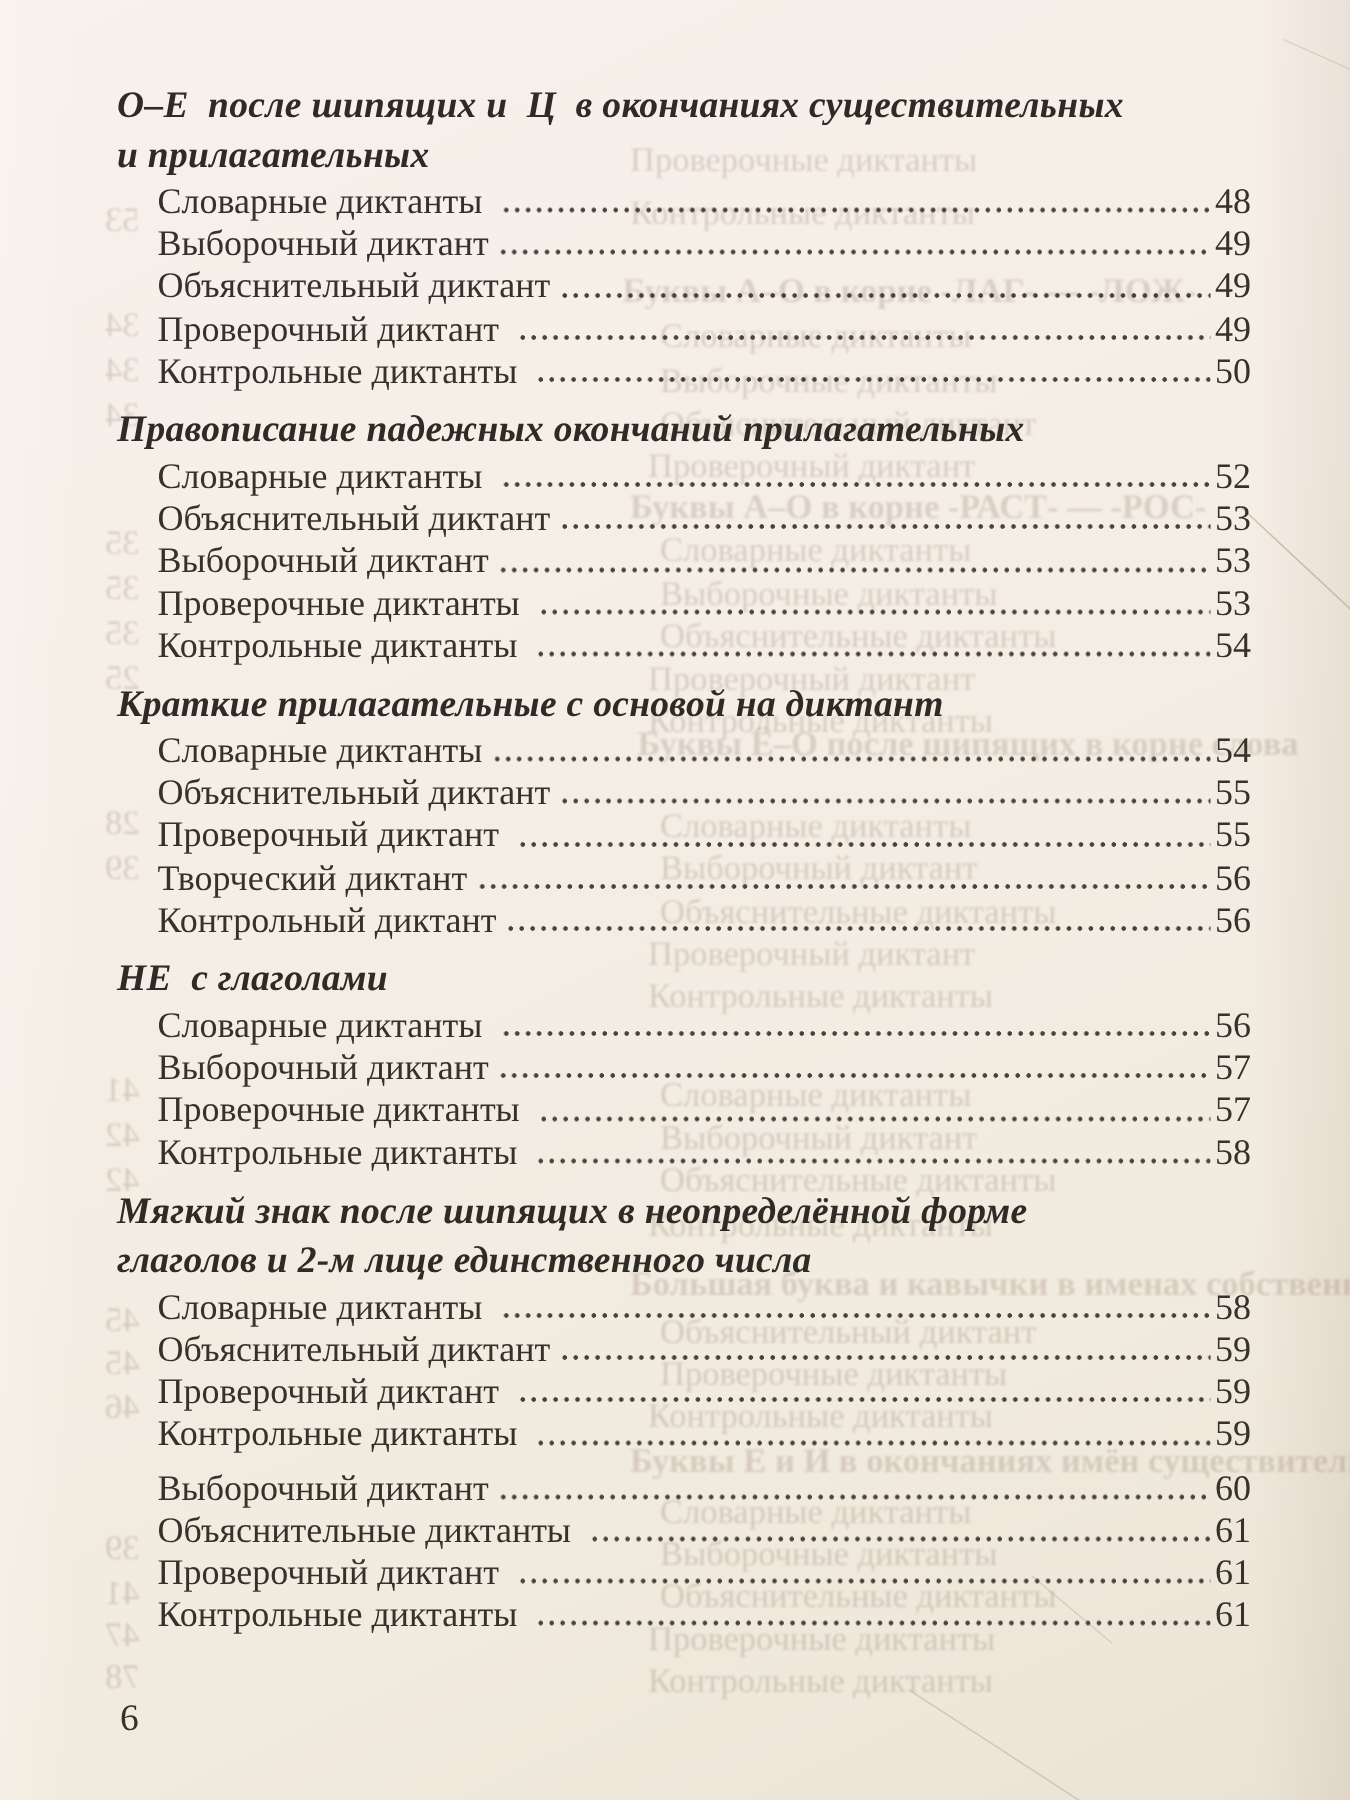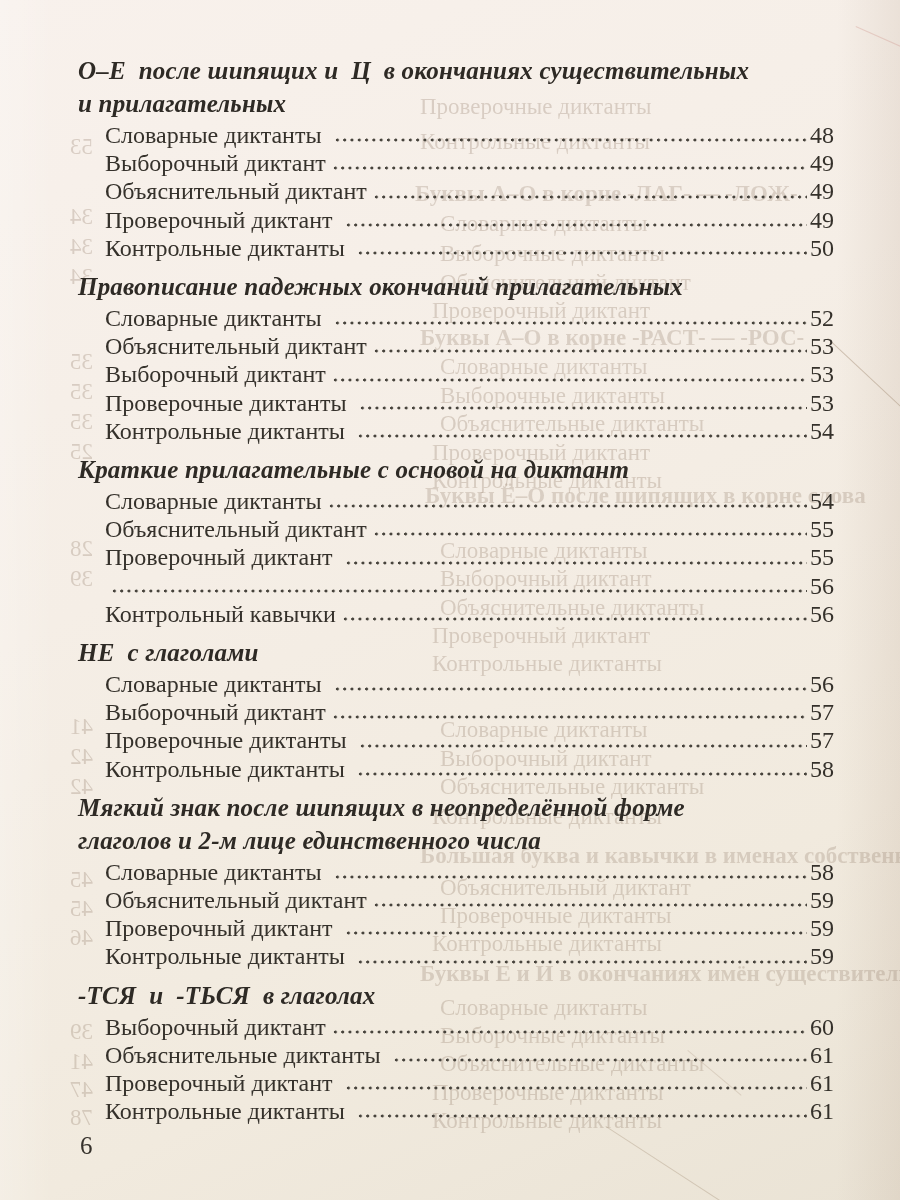--- a/index.html
+++ b/index.html
@@ -185,25 +185,26 @@
     <span class="label">Объяснительный диктант</span>
     <span class="leader"></span>
     <span class="pageno">55</span>
   </li>
           <li class="entry">
     <span class="label">Проверочный диктант </span>
     <span class="leader"></span>
     <span class="pageno">55</span>
   </li>
           <li class="entry">
+    <span class="label">Творческий диктант</span>
     <span class="leader"></span>
     <span class="pageno">56</span>
   </li>
           <li class="entry">
-    <span class="label">Контрольный кавычки</span>
+    <span class="label">Контрольный диктант</span>
     <span class="leader"></span>
     <span class="pageno">56</span>
   </li>
         </ul>
   </section>
       <section class="sec">
     <h2 class="sec-title">НЕ  с глаголами</h2>
     <ul class="entries">
           <li class="entry">
     <span class="label">Словарные диктанты </span>
@@ -247,21 +248,20 @@
     <span class="pageno">59</span>
   </li>
           <li class="entry">
     <span class="label">Контрольные диктанты </span>
     <span class="leader"></span>
     <span class="pageno">59</span>
   </li>
         </ul>
   </section>
       <section class="sec">
-    <h2 class="sec-title">-ТСЯ  и  -ТЬСЯ  в глаголах</h2>
     <ul class="entries">
           <li class="entry">
     <span class="label">Выборочный диктант</span>
     <span class="leader"></span>
     <span class="pageno">60</span>
   </li>
           <li class="entry">
     <span class="label">Объяснительные диктанты </span>
     <span class="leader"></span>
     <span class="pageno">61</span>

